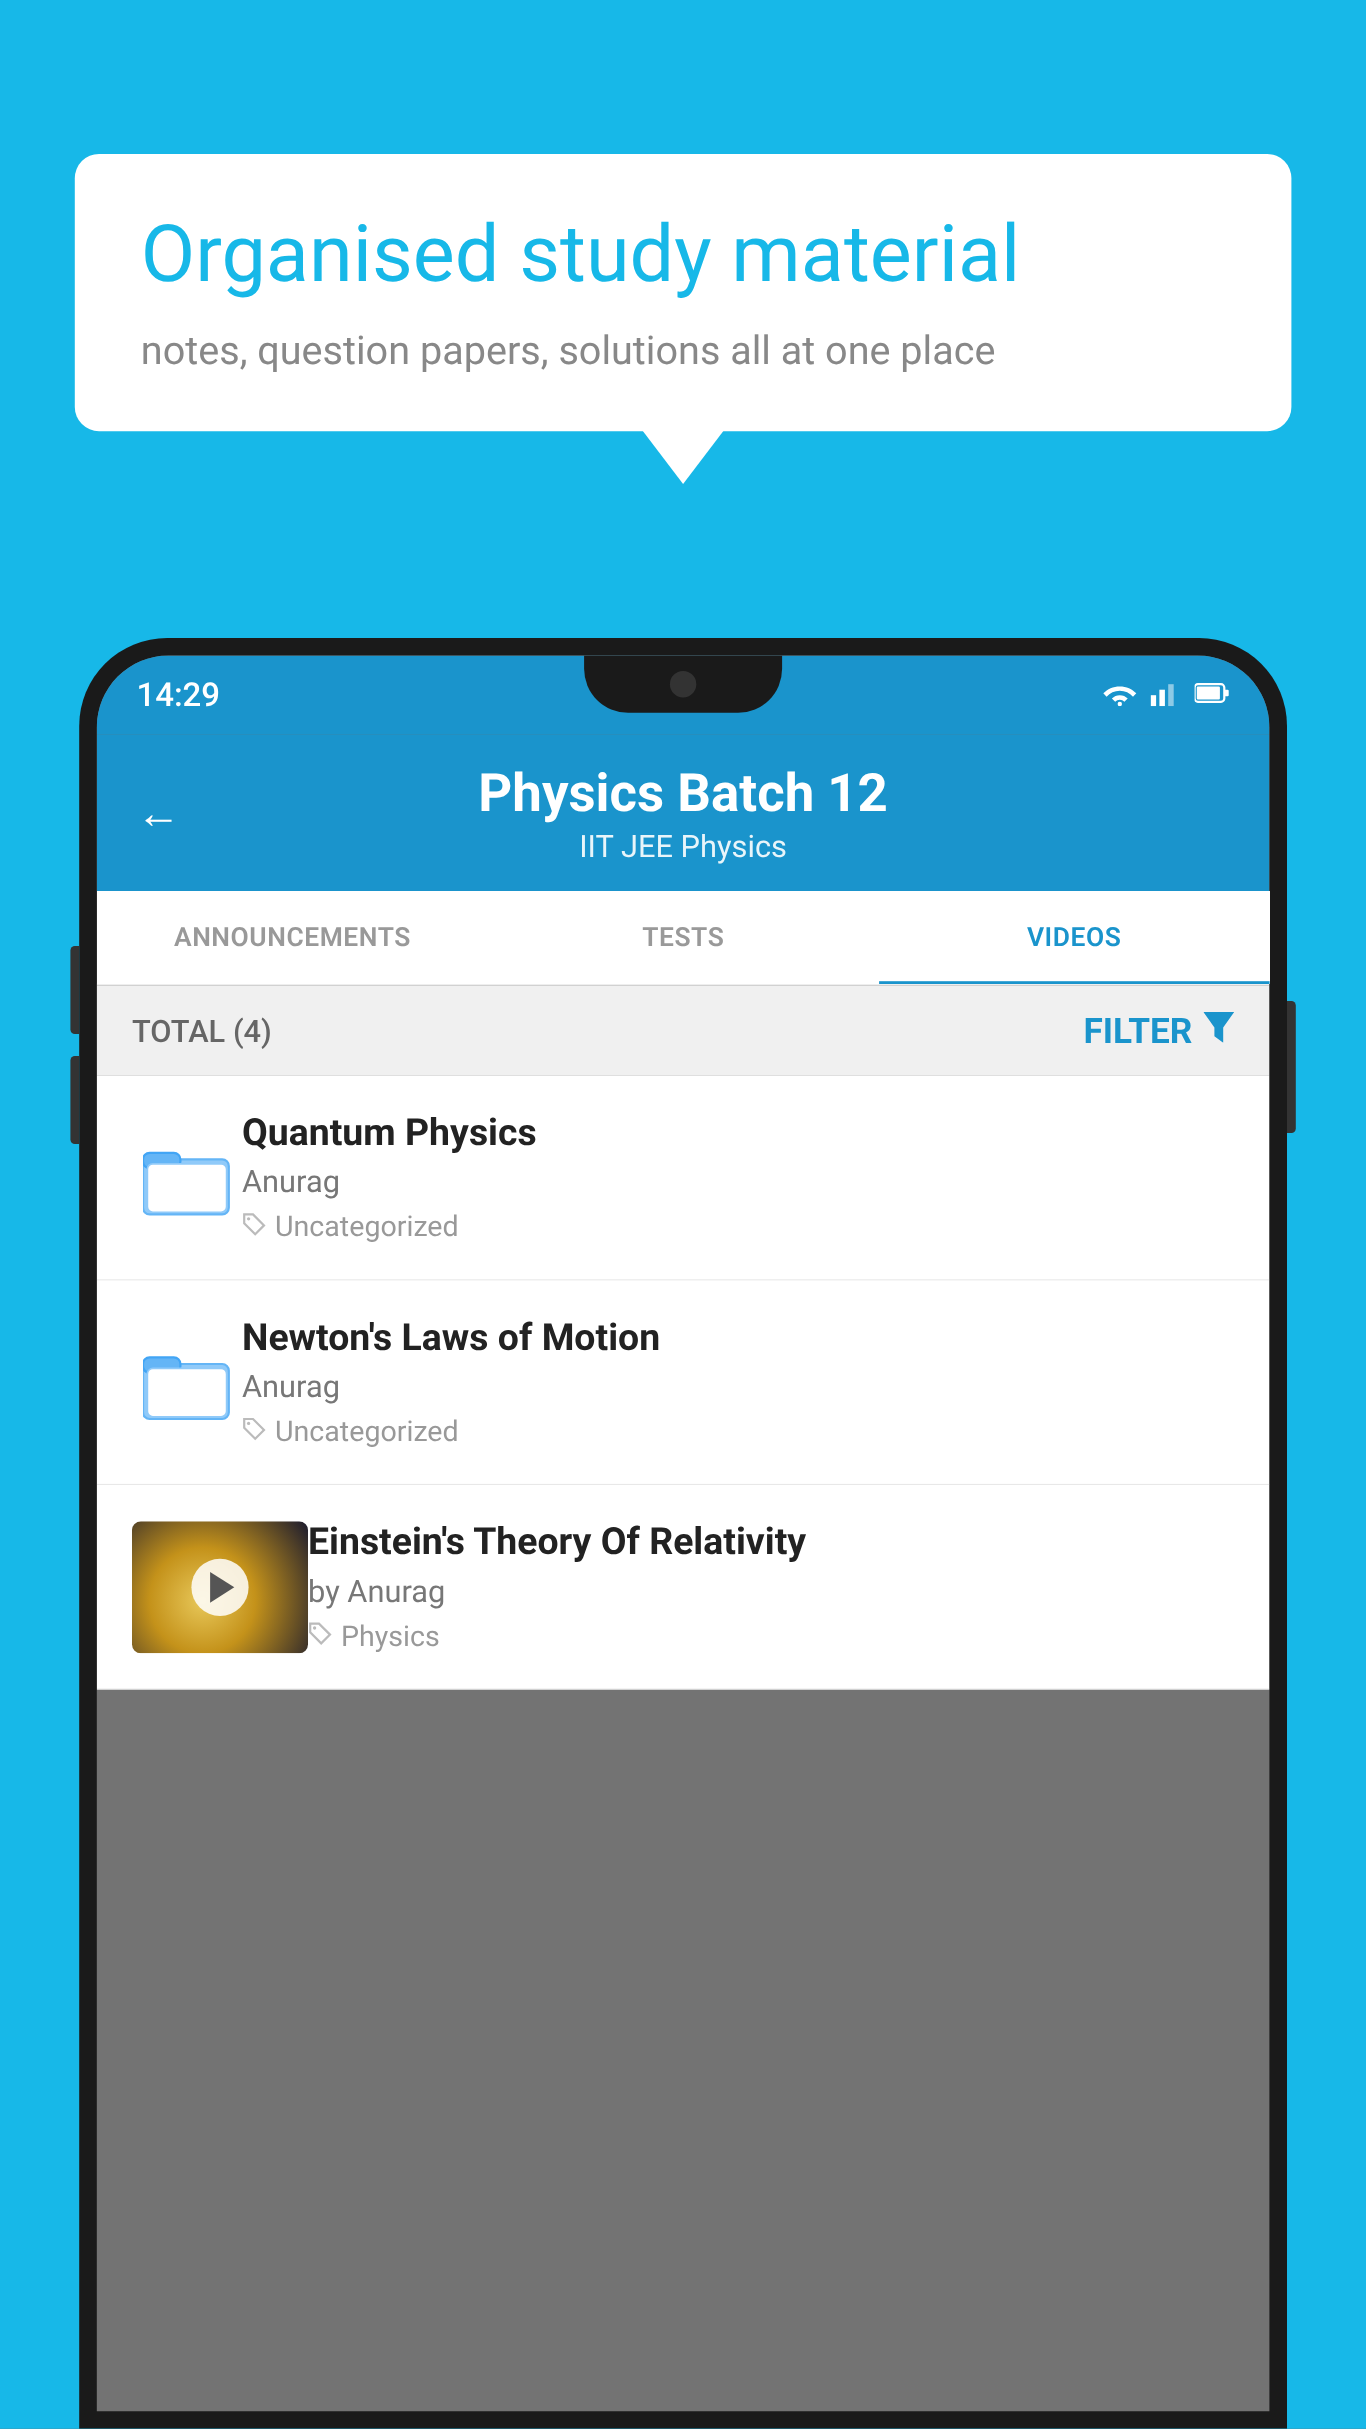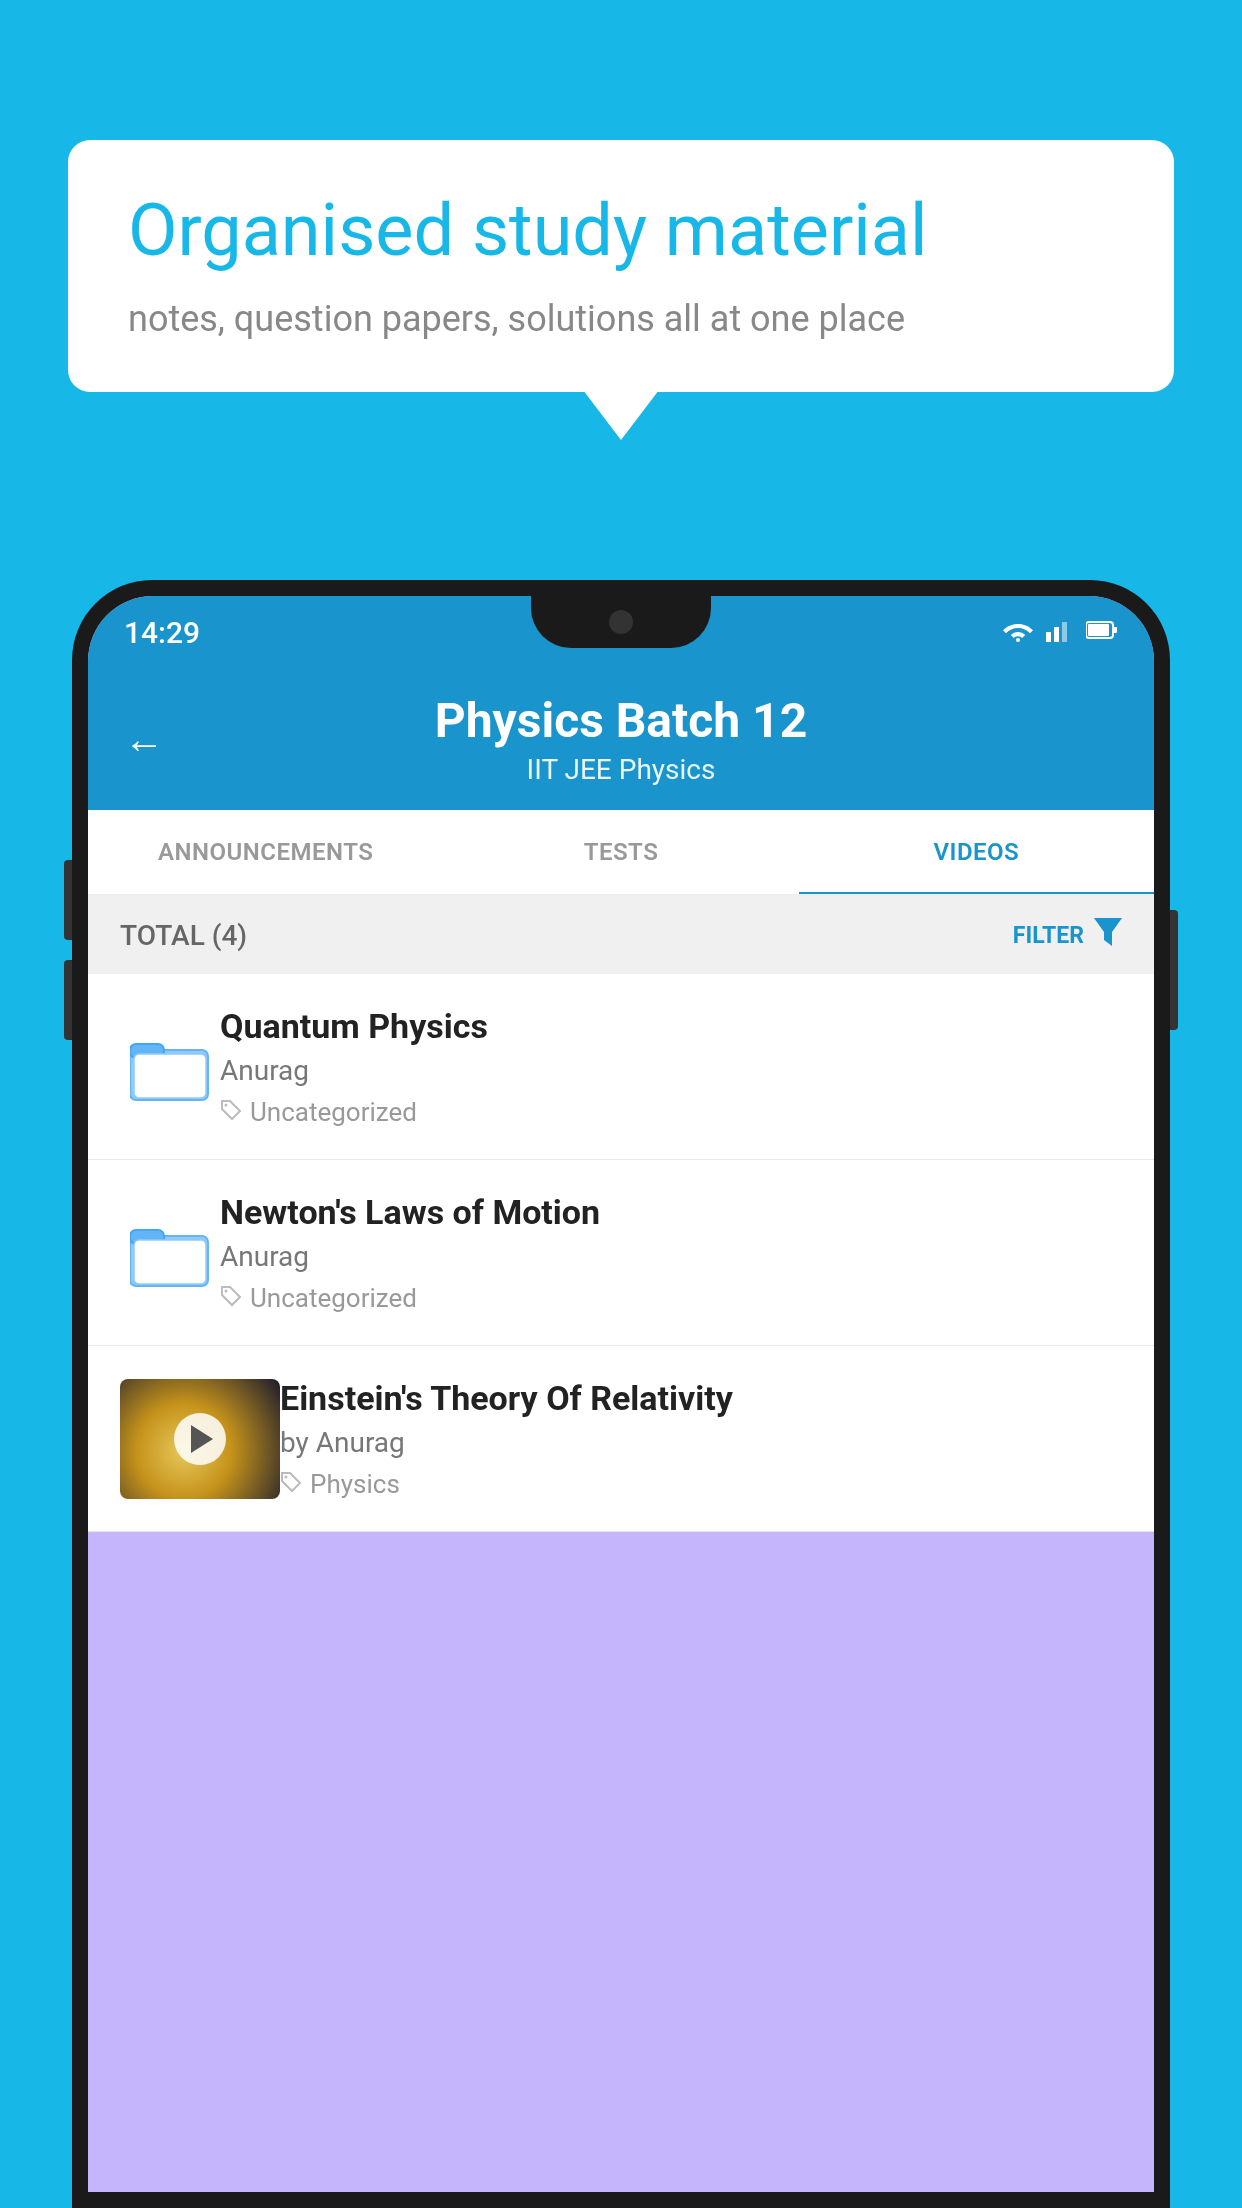--- a/index.html
+++ b/index.html
@@ -61,21 +61,21 @@
       top: 580px;
       left: 72px;
       right: 72px;
       bottom: 0;
       background: #1a1a1a;
       border-radius: 80px 80px 0 0;
       padding: 16px;
     }
 
     .phone-inner {
-      background: #c4b5fd;
+      background: #737373;
       border-radius: 65px 65px 0 0;
       overflow: hidden;
       height: 100%;
       position: relative;
     }
 
     
     .status-bar {
       background: #1a94cc;
       height: 72px;
@@ -218,21 +218,21 @@
     }
 
     .total-label {
       color: #666;
       font-size: 28px;
       font-weight: 500;
     }
 
     .filter-btn {
       color: #1a94cc;
-      font-size: 23px;
+      font-size: 32px;
       font-weight: 700;
       display: flex;
       align-items: center;
       gap: 10px;
     }
 
     
     .video-list {
       background: white;
       overflow-y: auto;

